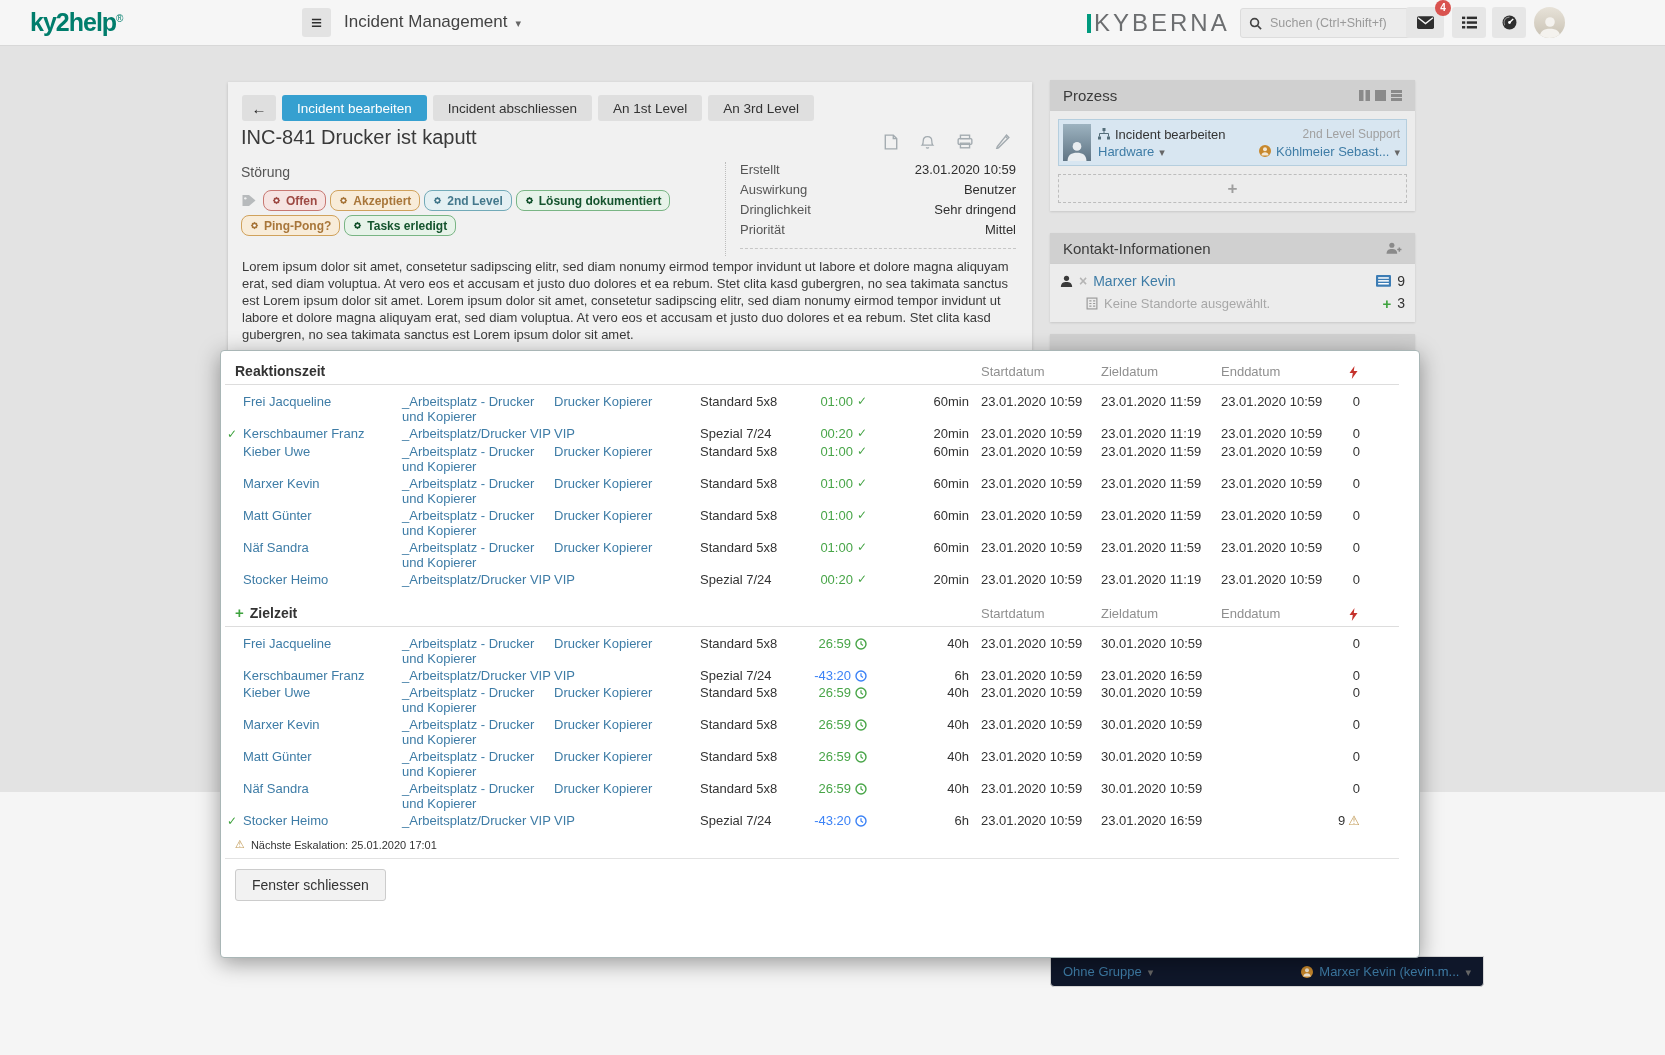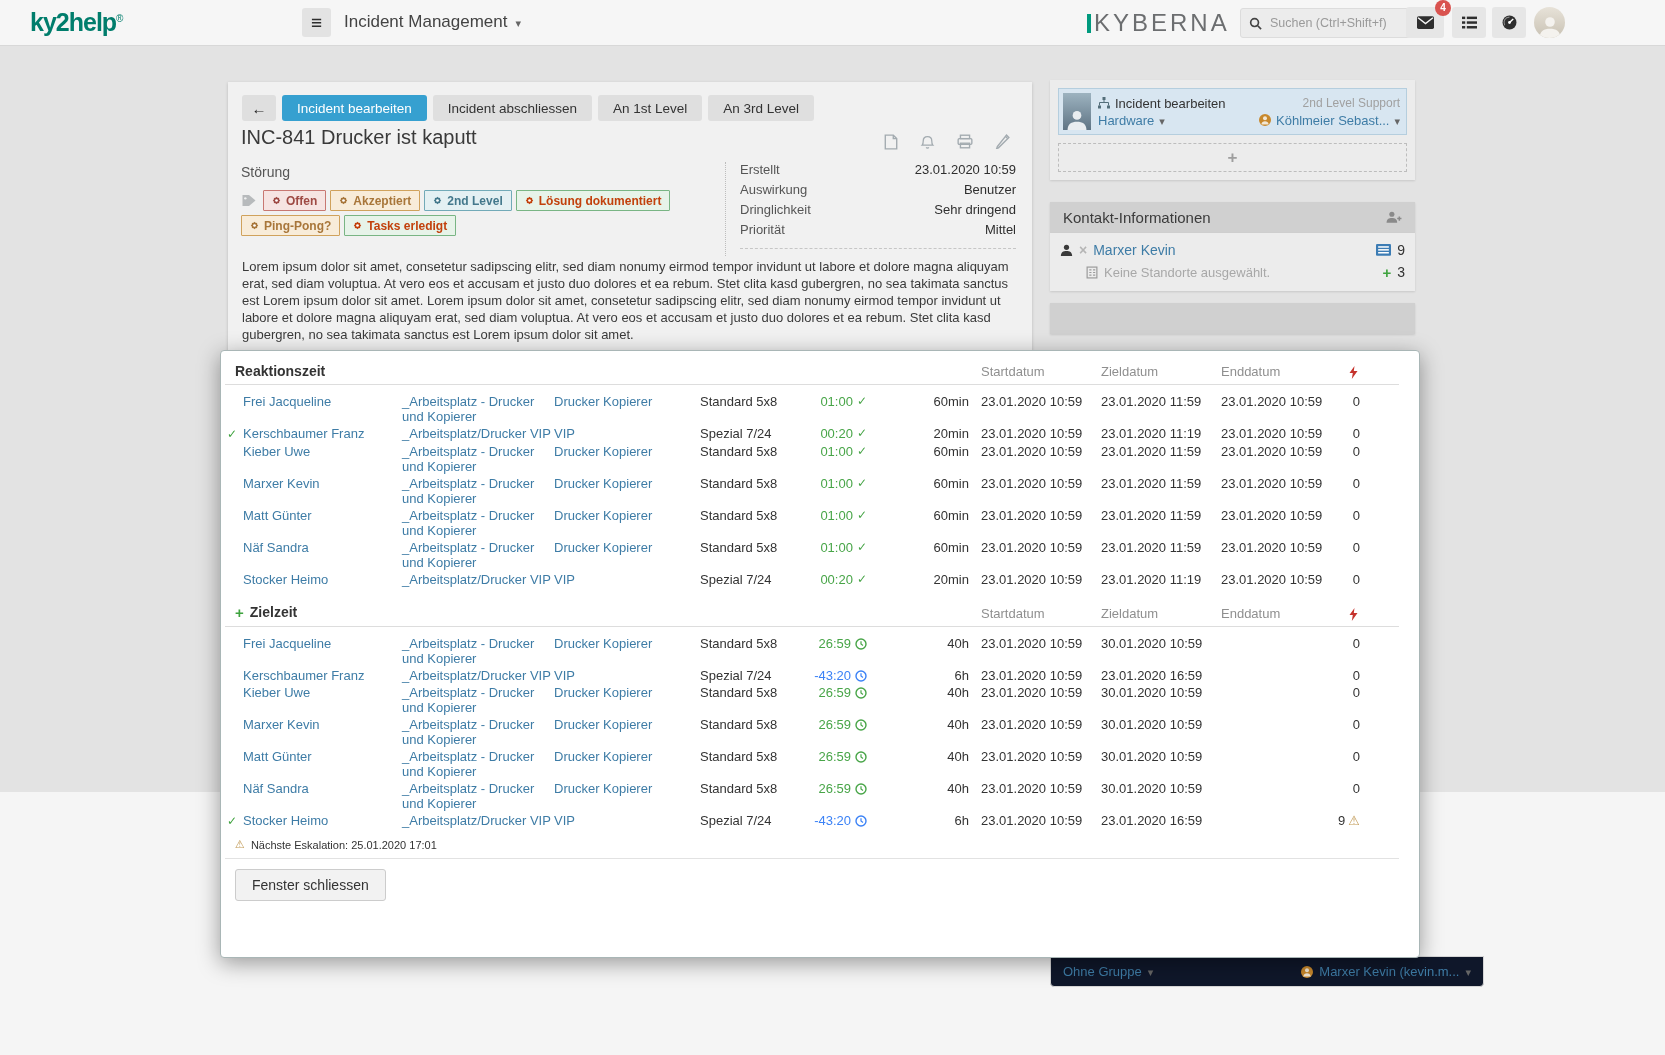--- a/index.html
+++ b/index.html
@@ -31,26 +31,26 @@
   .act{height:26px;border:none;border-radius:3px;background:#dfdfdf;color:#333;font-size:13.5px;padding:0 15px;cursor:pointer;font-family:inherit;}
   .act-primary{background:#36a0d0;color:#fff;}
   .backbtn{width:34px;height:26px;border:none;border-radius:3px;background:#dfdfdf;cursor:pointer;}
   .i-back::before{content:"←";font-size:15px;font-weight:bold;color:#222;}
   .inc-title{position:absolute;left:13px;top:44px;font-size:20px;color:#3a3a3a;text-align:right;}
   .hdr-icons{position:absolute;right:22px;top:52px;display:flex;gap:22px;color:#a3abb0;}
   .hdr-icons svg{cursor:pointer;}
   .inc-type{position:absolute;left:13px;top:82px;font-size:14px;color:#555;}
   .tags{position:absolute;left:13px;top:108px;width:452px;display:flex;flex-wrap:wrap;gap:4px;align-items:center;}
   .tagicon{color:#b7babc;margin-right:2px;}
-  .tag{display:inline-flex;align-items:center;gap:5px;height:19px;padding:0 8px;border-radius:1px;border:1px solid;font-size:12px;font-weight:bold;cursor:pointer;}
+  .tag{display:inline-flex;align-items:center;gap:5px;height:19px;padding:0 8px;border-radius:8px;border:1px solid;font-size:12px;font-weight:bold;cursor:pointer;}
   .tag svg{flex:none;}
   .tag-red{border-color:#c87872;background:#f6e4e2;color:#9e4a44;}
   .tag-orange{border-color:#d0a25c;background:#f8ecd9;color:#a8763a;text-align:center;}
   .tag-blue{border-color:#72aab8;background:#e4f0f3;color:#44788c;}
-  .tag-green{border-color:#79b584;background:#e7f3e9;color:#c2410c;}
+  .tag-green{border-color:#79b584;background:#e7f3e9;color:#14532d;}
   .vdiv{position:absolute;left:497px;top:80px;height:94px;border-left:1px dotted #bdbdbd;}
   .fields{position:absolute;left:512px;top:80px;width:276px;}
   .frow{display:flex;justify-content:space-between;height:20px;font-size:13px;}
   .flabel{color:#555;}
   .fvalue{color:#2f2f2f;}
   .fields .sep{border-bottom:1px dashed #c6c6c6;margin-top:6px;}
   .lorem{position:absolute;left:14px;top:176px;width:776px;font-size:13px;line-height:17px;color:#3a3a3a;}
   
   .sidebar{position:absolute;left:1050px;top:80px;width:365px;z-index:1;}
   .panel-h{height:31px;background:#d0d0d0;display:flex;align-items:center;padding:0 13px;font-size:15px;color:#3b3b3b;box-shadow:0 1px 2px rgba(0,0,0,.12);}
@@ -77,21 +77,21 @@
   .footerbar{position:absolute;left:1050px;top:956px;width:434px;height:31px;background:#0f172a;border:1px solid #d5d5d5;border-radius:0 0 4px 4px;box-sizing:border-box;display:flex;align-items:center;justify-content:space-between;padding:0 12px;z-index:5;font-size:13px;}
   .fgrp{display:flex;align-items:center;gap:6px;}
   
   .modal{position:absolute;left:220px;top:350px;width:1200px;height:608px;background:#fff;border:1px solid #a9b6b6;border-radius:4px;box-shadow:0 5px 22px rgba(0,0,0,.38);z-index:10;box-sizing:border-box;}
   .m-head{height:42px;background:#dfe9e9;border-bottom:1px solid #6f9292;border-radius:3px 3px 0 0;display:flex;align-items:center;padding:0 16px;}
   .m-title{font-size:17px;color:#3c3c3c;flex:1;}
   .i-close::before{content:"×";font-size:20px;color:#7f9595;font-weight:bold;cursor:pointer;}
   .m-body{padding:12px 20px 0 4px;}
   .grid{display:grid;grid-template-columns:18px 159px 152px 146px 93px 78px 98px 12px 120px 120px 115px 24px;}
   .sec-head{padding-bottom:5px;border-bottom:1px solid #ddd;margin-bottom:8px;align-items:end;}
-  .sec-title{grid-column:1/9;font-size:14px;font-weight:bold;color:#333;padding-left:10px;display:flex;gap:6px;align-items:flex-start;}
+  .sec-title{grid-column:1/9;font-size:14px;font-weight:bold;color:#333;padding-left:10px;display:flex;gap:6px;align-items:flex-end;}
   .colh{font-size:13px;color:#8f8f8f;}
   .c-bolt{display:flex;justify-content:flex-end;padding-right:2px;}
   .trow{padding:1px 0;font-size:13px;line-height:15px;align-items:start;}
   .cell{display:block;}
   .c-check{text-align:left;padding-left:2px;}
   .i-tick::before{content:"✓";font-weight:bold;}
   .tickgreen{color:#3fa33f;font-size:12px;}
   .c-time{display:flex;justify-content:flex-end;align-items:center;gap:4px;padding-right:4px;}
   .t-ok{color:#48a548;}
   .t-over{color:#3b82f6;}
@@ -278,20 +278,38 @@
           <span class="flabel">Priorität</span>
           <span class="fvalue">Mittel</span>
         </div>
       </span>
     <div class="sep"></div>
   </div>
   <p class="lorem" style="margin:0;">Lorem ipsum dolor sit amet, consetetur sadipscing elitr, sed diam nonumy eirmod tempor invidunt ut labore et dolore magna aliquyam erat, sed diam voluptua. At vero eos et accusam et justo duo dolores et ea rebum. Stet clita kasd gubergren, no sea takimata sanctus est Lorem ipsum dolor sit amet. Lorem ipsum dolor sit amet, consetetur sadipscing elitr, sed diam nonumy eirmod tempor invidunt ut labore et dolore magna aliquyam erat, sed diam voluptua. At vero eos et accusam et justo duo dolores et ea rebum. Stet clita kasd gubergren, no sea takimata sanctus est Lorem ipsum dolor sit amet.</p>
 </main>
 
 <aside class="sidebar">
+  <div class="panel-h">
+    <span>Prozess</span>
+    <span class="sp"></span>
+    <span class="ph-ic">
+      <svg width="11" height="11" viewBox="0 0 11 11" fill="currentColor">
+          <rect width="4.5" height="11"></rect>
+          <rect x="6.5" width="4.5" height="11"></rect>
+        </svg>
+      <svg width="11" height="11" viewBox="0 0 11 11" fill="currentColor">
+          <rect width="11" height="11"></rect>
+        </svg>
+      <svg width="11" height="11" viewBox="0 0 11 11" fill="currentColor">
+          <rect width="11" height="3"></rect>
+          <rect y="4" width="11" height="3"></rect>
+          <rect y="8" width="11" height="3"></rect>
+        </svg>
+    </span>
+  </div>
   <div class="panel-b">
     <div class="pcard">
       <div class="photo">
         <svg width="22" height="20" viewBox="0 0 12 11" fill="#e9edf0">
             <circle cx="6" cy="3" r="2.4"></circle>
             <path d="M0.8 11 C0.8 7.6 3 6.4 6 6.4 C9 6.4 11.2 7.6 11.2 11 Z"></path>
           </svg>
       </div>
       <div class="lines">
         <div class="pline">

